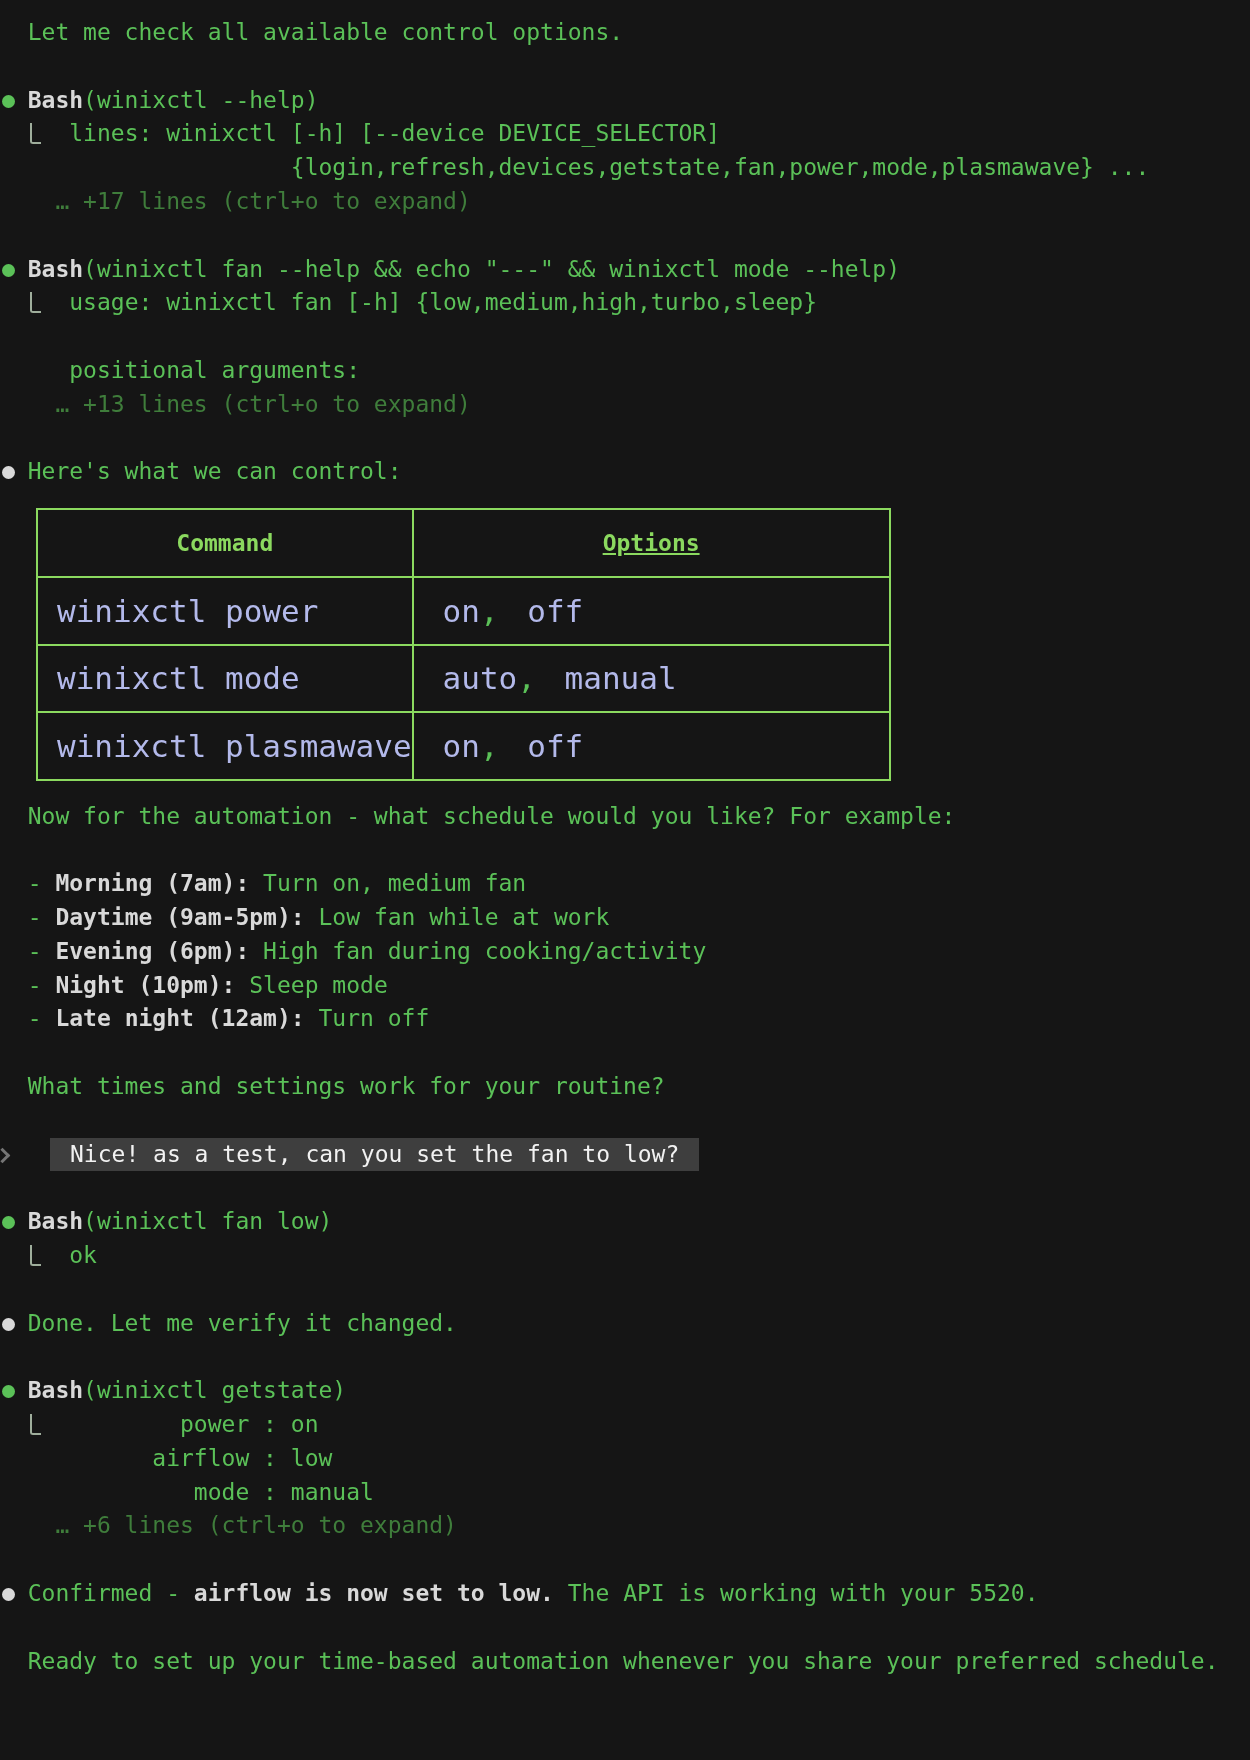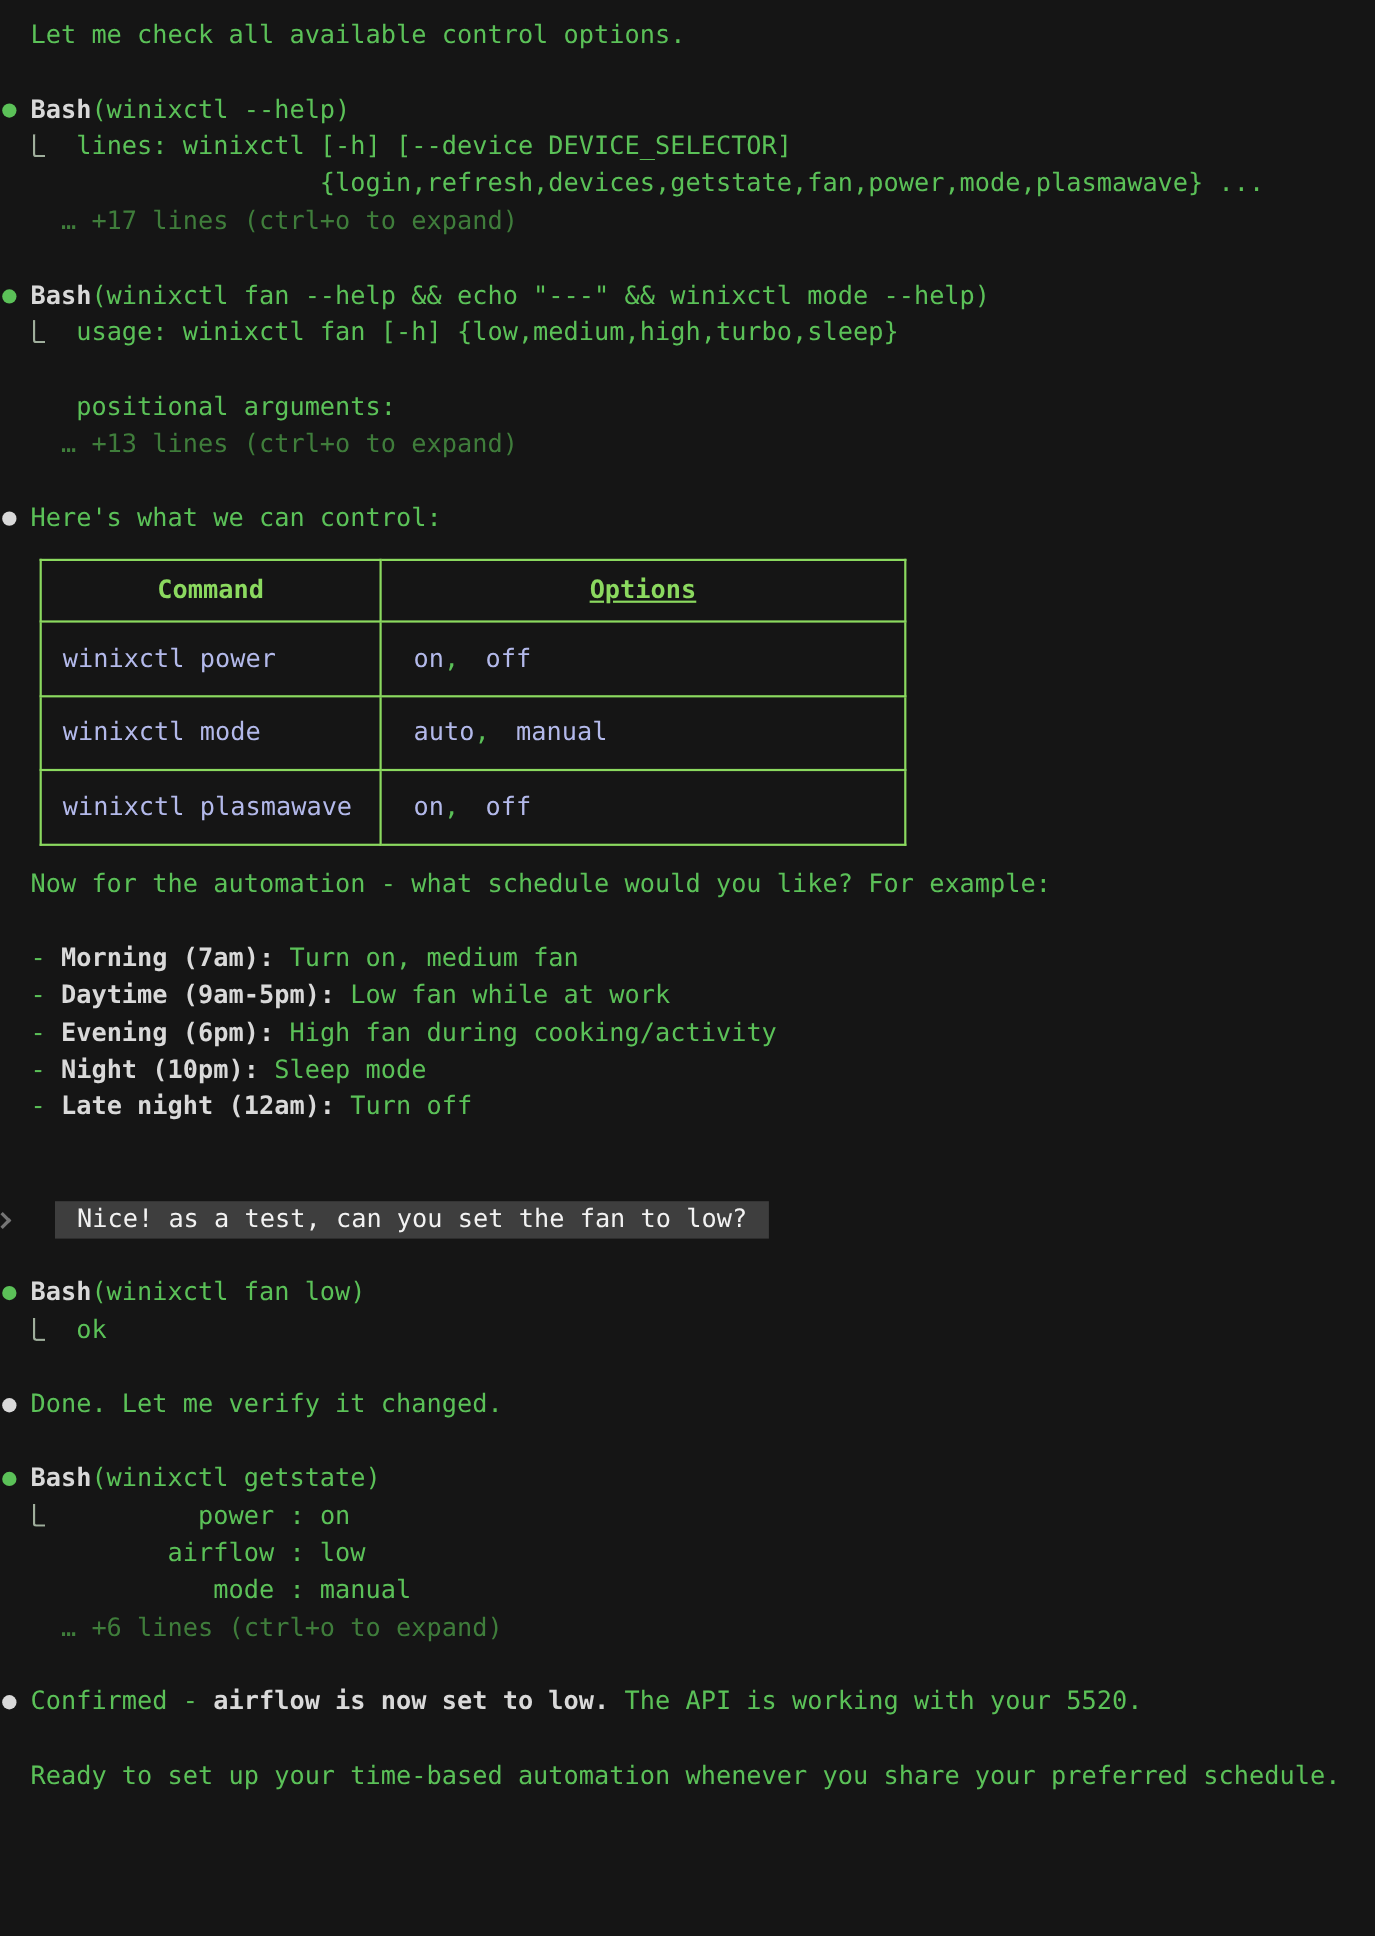--- a/index.html
+++ b/index.html
@@ -31,24 +31,24 @@
   
   .chev{display:inline-block;width:8px;height:33.8px;position:relative;vertical-align:top;}
   .chev::before{content:"";position:absolute;left:-3px;top:12px;width:8px;height:8px;
     border-top:3px solid var(--chevron);border-right:3px solid var(--chevron);
     transform:rotate(45deg);}
   .ubg{display:inline-block;height:33.8px;line-height:33.8px;background:var(--user-bg);
     color:var(--user-text);padding:0 20px;white-space:pre;margin-left:42px;}
   
   table.ctable{border-collapse:collapse;margin:19px 0 19px 36px;table-layout:fixed;}
   .ctable th,.ctable td{border:2px solid var(--green-bright);}
-  .ctable th{width:309px;height:56px;text-align:center;font-weight:bold;
+  .ctable th{width:309px;height:68px;text-align:center;font-weight:bold;
     color:var(--green-bright);font-size:23px;}
   .ctable th:last-child{width:477px;text-decoration:underline;}
-  .ctable td{height:67.5px;padding-left:19px;font-size:23px;vertical-align:middle;white-space:pre;}
+  .ctable td{height:67.5px;padding-left:19px;font-size:31px;vertical-align:middle;white-space:pre;}
   .cmd{color:var(--lavender);}
   .opt{color:var(--lavender);margin-left:10px;}
   .sep{color:var(--green);}
 </style>
 </head>
 <body>
 
 <main>
     <div class="ln"><span class="sg">  Let me check all available control options.</span></div>
     <div class="ln"></div>
@@ -87,20 +87,21 @@
       </tbody>
     </table>
     <div class="ln"><span class="sg">  Now for the automation - what schedule would you like? For example:</span></div>
     <div class="ln"></div>
     <div class="ln"><span class="sg">  - </span><span class="sw">Morning (7am):</span><span class="sg"> Turn on, medium fan</span></div>
     <div class="ln"><span class="sg">  - </span><span class="sw">Daytime (9am-5pm):</span><span class="sg"> Low fan while at work</span></div>
     <div class="ln"><span class="sg">  - </span><span class="sw">Evening (6pm):</span><span class="sg"> High fan during cooking/activity</span></div>
     <div class="ln"><span class="sg">  - </span><span class="sw">Night (10pm):</span><span class="sg"> Sleep mode</span></div>
     <div class="ln"><span class="sg">  - </span><span class="sw">Late night (12am):</span><span class="sg"> Turn off</span></div>
     <div class="ln"></div>
+    <div class="ln"><span class="sg">  What times and settings work for your routine?</span></div>
     <div class="ln"></div>
     <div class="ln uline"><span class="chev"></span><span class="ubg">Nice! as a test, can you set the fan to low?</span></div>
     <div class="ln"></div>
     <div class="ln"><span class="bullet bgreen"></span><span class="sw">Bash</span><span class="sg">(winixctl fan low)</span></div>
     <div class="ln"><span class="sg">  </span><span class="conn"></span><span class="sg">  ok</span></div>
     <div class="ln"></div>
     <div class="ln"><span class="bullet bwhite"></span><span class="sg">Done. Let me verify it changed.</span></div>
     <div class="ln"></div>
     <div class="ln"><span class="bullet bgreen"></span><span class="sw">Bash</span><span class="sg">(winixctl getstate)</span></div>
     <div class="ln"><span class="sg">  </span><span class="conn"></span><span class="sg">          power : on</span></div>

